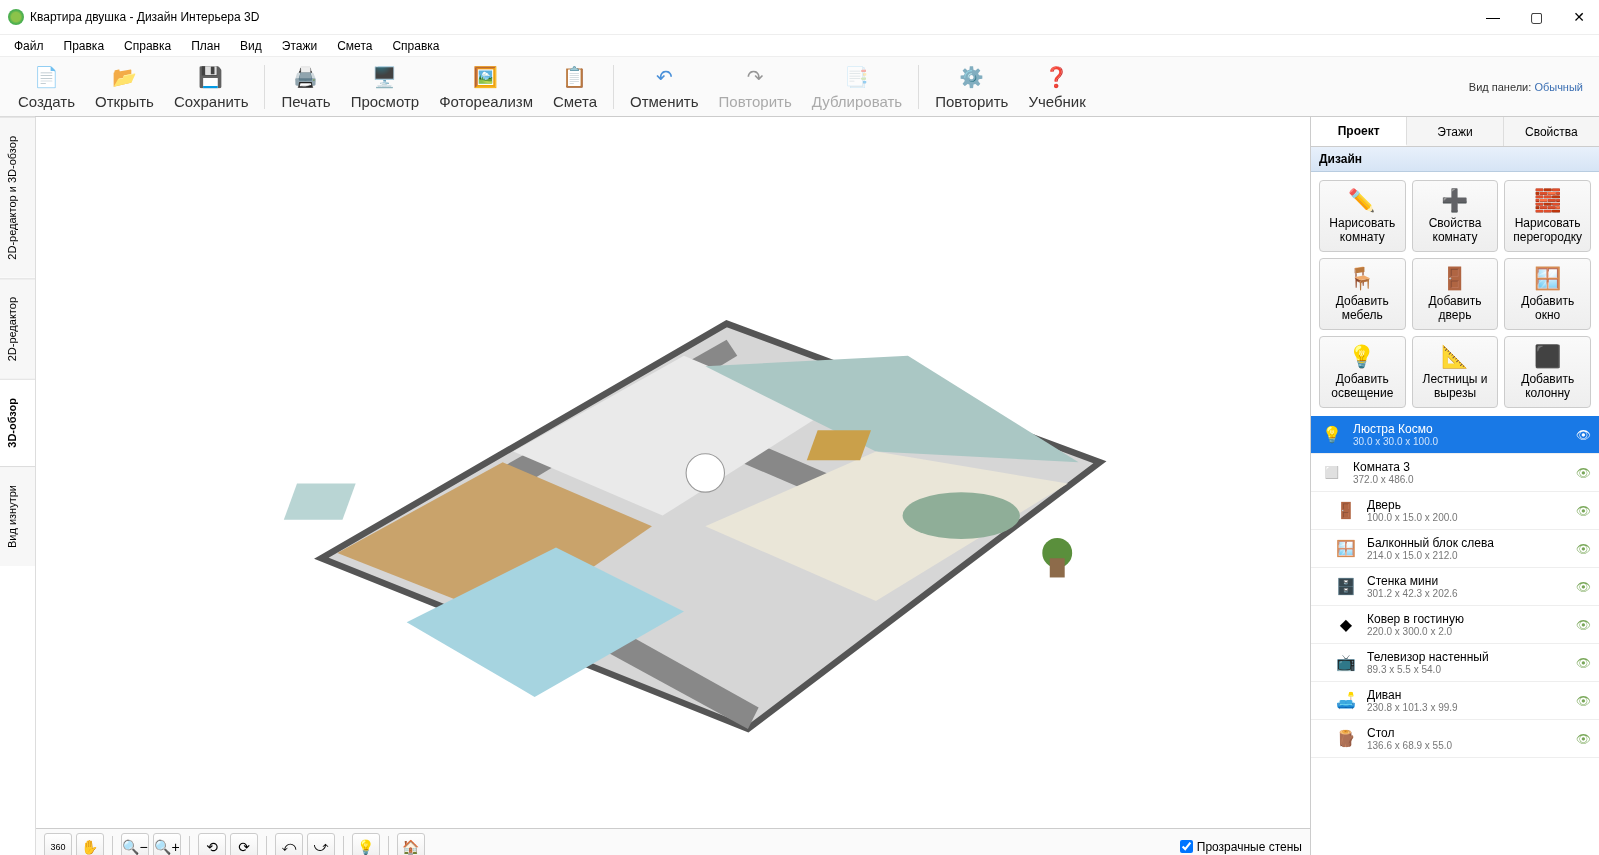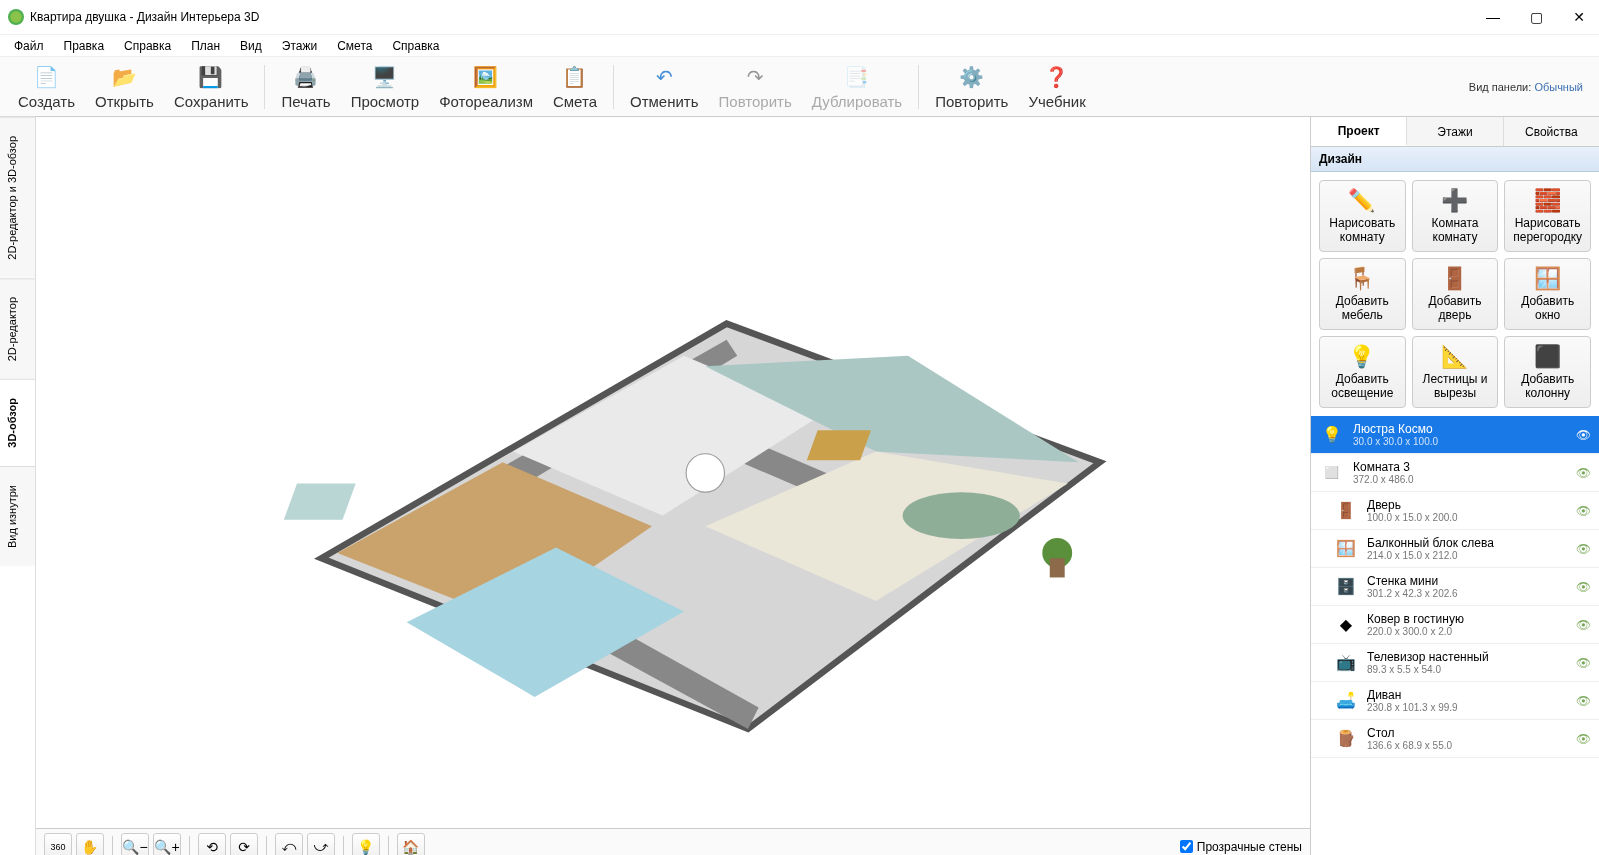--- a/index.html
+++ b/index.html
@@ -236,21 +236,21 @@
     <div class="section-hdr">
       <span>Дизайн</span>
     </div>
     <div class="design-grid" id="design-grid">
         <div class="dbtn">
           <div class="dicon">✏️</div>
           <div class="dlabel">Нарисовать комнату</div>
         </div>
         <div class="dbtn">
           <div class="dicon">➕</div>
-          <div class="dlabel">Комната комнату</div>
+          <div class="dlabel">Свойства комнату</div>
         </div>
         <div class="dbtn">
           <div class="dicon">🧱</div>
           <div class="dlabel">Нарисовать перегородку</div>
         </div>
         <div class="dbtn">
           <div class="dicon">🪑</div>
           <div class="dlabel">Добавить мебель</div>
         </div>
         <div class="dbtn">

